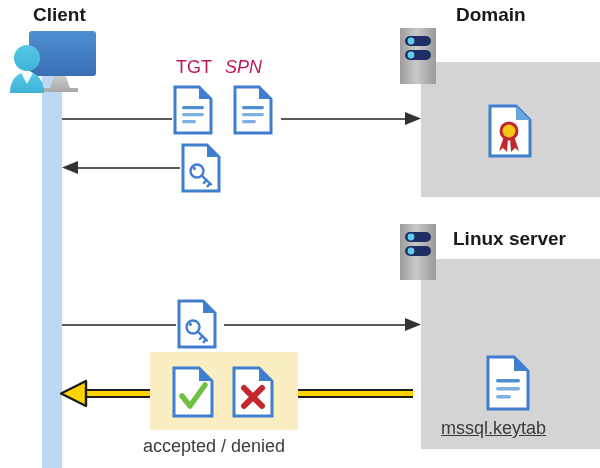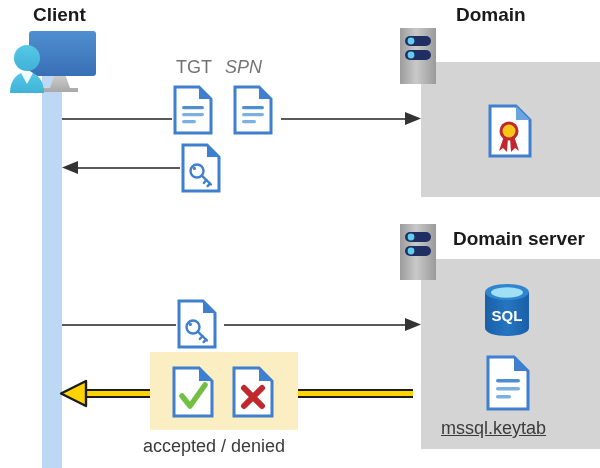--- a/index.html
+++ b/index.html
@@ -2,21 +2,21 @@
 <html><head>
 <meta charset="utf-8">
 <style>
   html,body{margin:0;padding:0;background:#ffffff;}
   body{width:600px;height:468px;position:relative;overflow:hidden;
        font-family:"Liberation Sans","DejaVu Sans",sans-serif;}
   #stage{position:absolute;left:0;top:0;width:600px;height:468px;}
 
   .lbl{position:absolute;white-space:nowrap;}
   .title-bold{font-weight:bold;color:#1a1a1a;font-size:19px;line-height:22px;}
-  .title-sm{color:#737373;font-size:18px;}
+  .title-sm{color:#be185d;font-size:18px;}
   .cap{color:#3b3b3b;font-size:18px;}
 
   
   #lifeline{position:absolute;left:42px;top:72px;width:20px;height:396px;
             background:#bcd8f5;}
 
   
   .panel{position:absolute;background:#d4d4d4;}
 
   
@@ -42,21 +42,21 @@
 
   <div class="panel" style="left:421px;top:62px;width:179px;height:135px;"></div>
   <div class="panel" style="left:421px;top:259px;width:179px;height:190px;"></div>
 
   <div id="hl" style="left:150px;top:352px;width:148px;height:78px;"></div>
 
   <div class="lbl title-bold" style="left:456px;top:4px;">Domain</div>
 
   <div class="lbl title-bold" style="left:33px;top:4px;">Client</div>
 
-  <div class="lbl title-bold" style="left:453px;top:228px;">Domain server</div>
+  <div class="lbl title-bold" style="left:453px;top:228px;">Linux server</div>
 
   <div class="lbl title-sm" style="left:176px;top:57px;">TGT</div>
   <div class="lbl title-sm" style="left:225px;top:57px;font-style:italic;">SPN</div>
 
   <div class="lbl cap" style="left:441px;top:418px;text-decoration:underline;">mssql.keytab</div>
 
   <div class="lbl cap" style="left:143px;top:436px;">accepted / denied</div>
 
   <div class="ico" style="left:6px;top:27px;width:96px;height:72px;">
     <svg width="96" height="72" viewBox="0 0 96 72">
@@ -216,35 +216,20 @@
     <svg width="44" height="54" viewBox="0 0 44 54">
       <path d="M2 2 H28 L42 16 V52 H2 Z" fill="#ffffff" stroke="#3f7fd0" stroke-width="3"></path>
       <path d="M28 2 L42 16 H28 Z" fill="#6aa6dd"></path>
       <path d="M16 32 l4 2 l-1 14 l-4 -4 l-4 3 z" fill="#c1272d"></path>
       <path d="M26 32 l-4 2 l1 14 l4 -4 l4 3 z" fill="#c1272d"></path>
       <circle cx="21" cy="27" r="9.5" fill="#c1272d"></circle>
       <circle cx="21" cy="27" r="6.5" fill="#f5c518"></circle>
     </svg>
   </div>
 
-  <div class="ico" style="left:482px;top:283px;width:50px;height:54px;">
-    <svg width="50" height="54" viewBox="0 0 50 54">
-      <defs>
-        <linearGradient id="sqlBody" x1="0" y1="0" x2="1" y2="0">
-          <stop offset="0" stop-color="#1a5fa8"></stop>
-          <stop offset="0.5" stop-color="#2575c0"></stop>
-          <stop offset="1" stop-color="#1a5fa8"></stop>
-        </linearGradient>
-      </defs>
-      <path d="M3 9 h44 v36 c0 5 -10 8 -22 8 c-12 0 -22 -3 -22 -8 z" fill="url(#sqlBody)"></path>
-      <ellipse cx="25" cy="9" rx="22" ry="8" fill="#2f86cf"></ellipse>
-      <ellipse cx="25" cy="9.5" rx="16" ry="5.2" fill="#9fe0f5"></ellipse>
-      <text x="25" y="38" font-family="Liberation Sans, sans-serif" font-size="15" font-weight="bold" fill="#ffffff" text-anchor="middle">SQL</text>
-    </svg>
-  </div>
 
   <div class="ico" style="left:486px;top:355px;width:44px;height:56px;">
     <svg width="44" height="56" viewBox="0 0 44 56">
       <path d="M2 2 H28 L42 16 V54 H2 Z" fill="#ffffff" stroke="#3f7fd0" stroke-width="3"></path>
       <path d="M28 2 L42 16 H28 Z" fill="#3f7fd0"></path>
       <rect x="10" y="24" width="24" height="3.6" rx="1.8" fill="#4e8fd1"></rect>
       <rect x="10" y="32" width="24" height="3.6" rx="1.8" fill="#7cb0e0"></rect>
       <rect x="10" y="40" width="15" height="3.6" rx="1.8" fill="#7cb0e0"></rect>
     </svg>
   </div>

